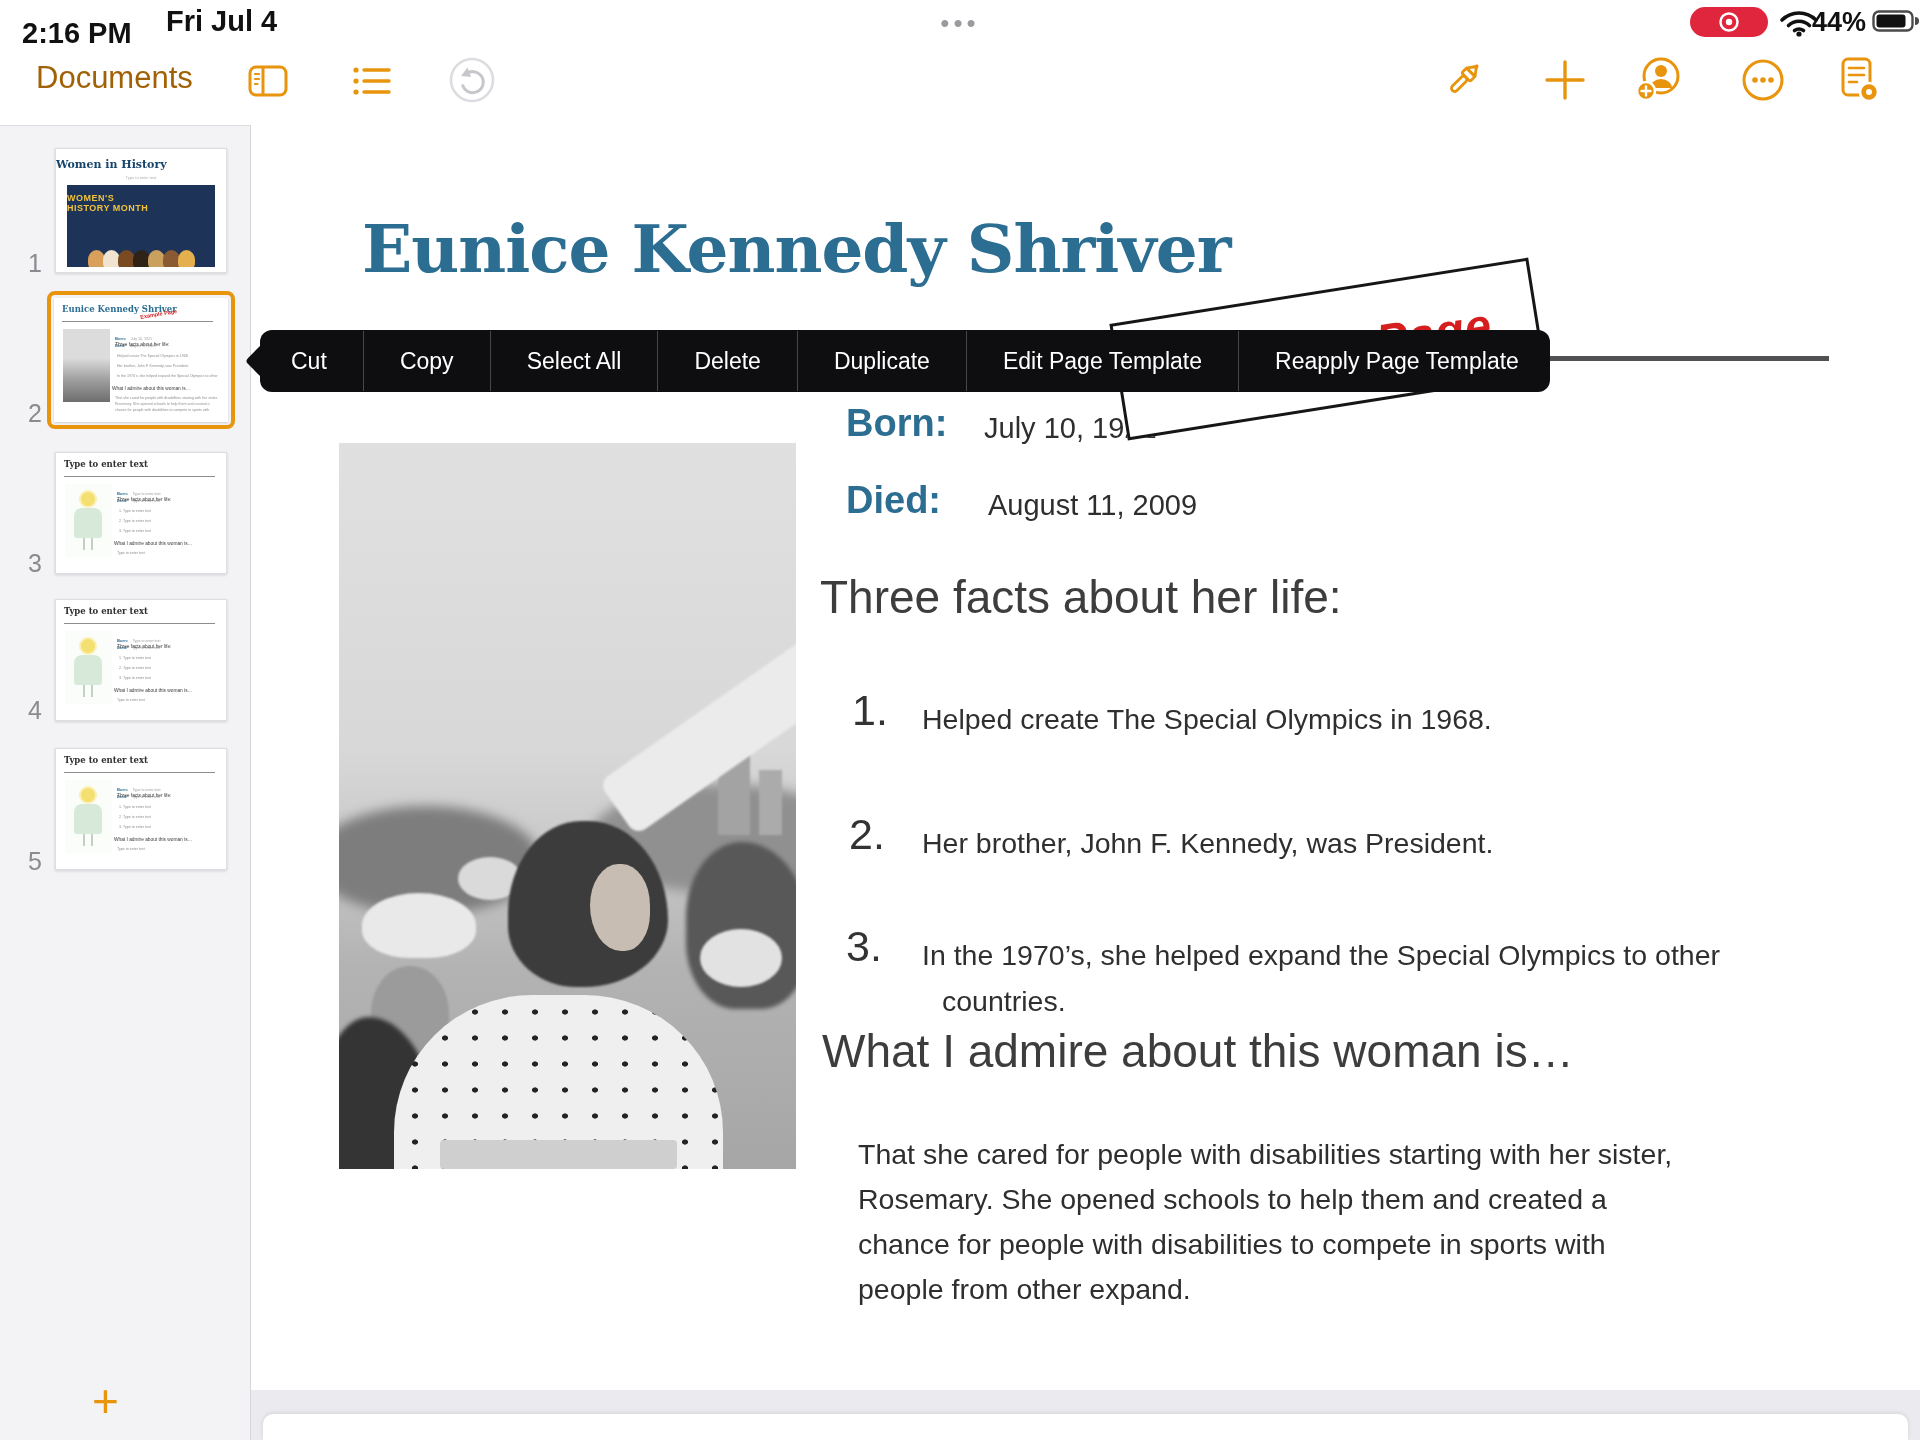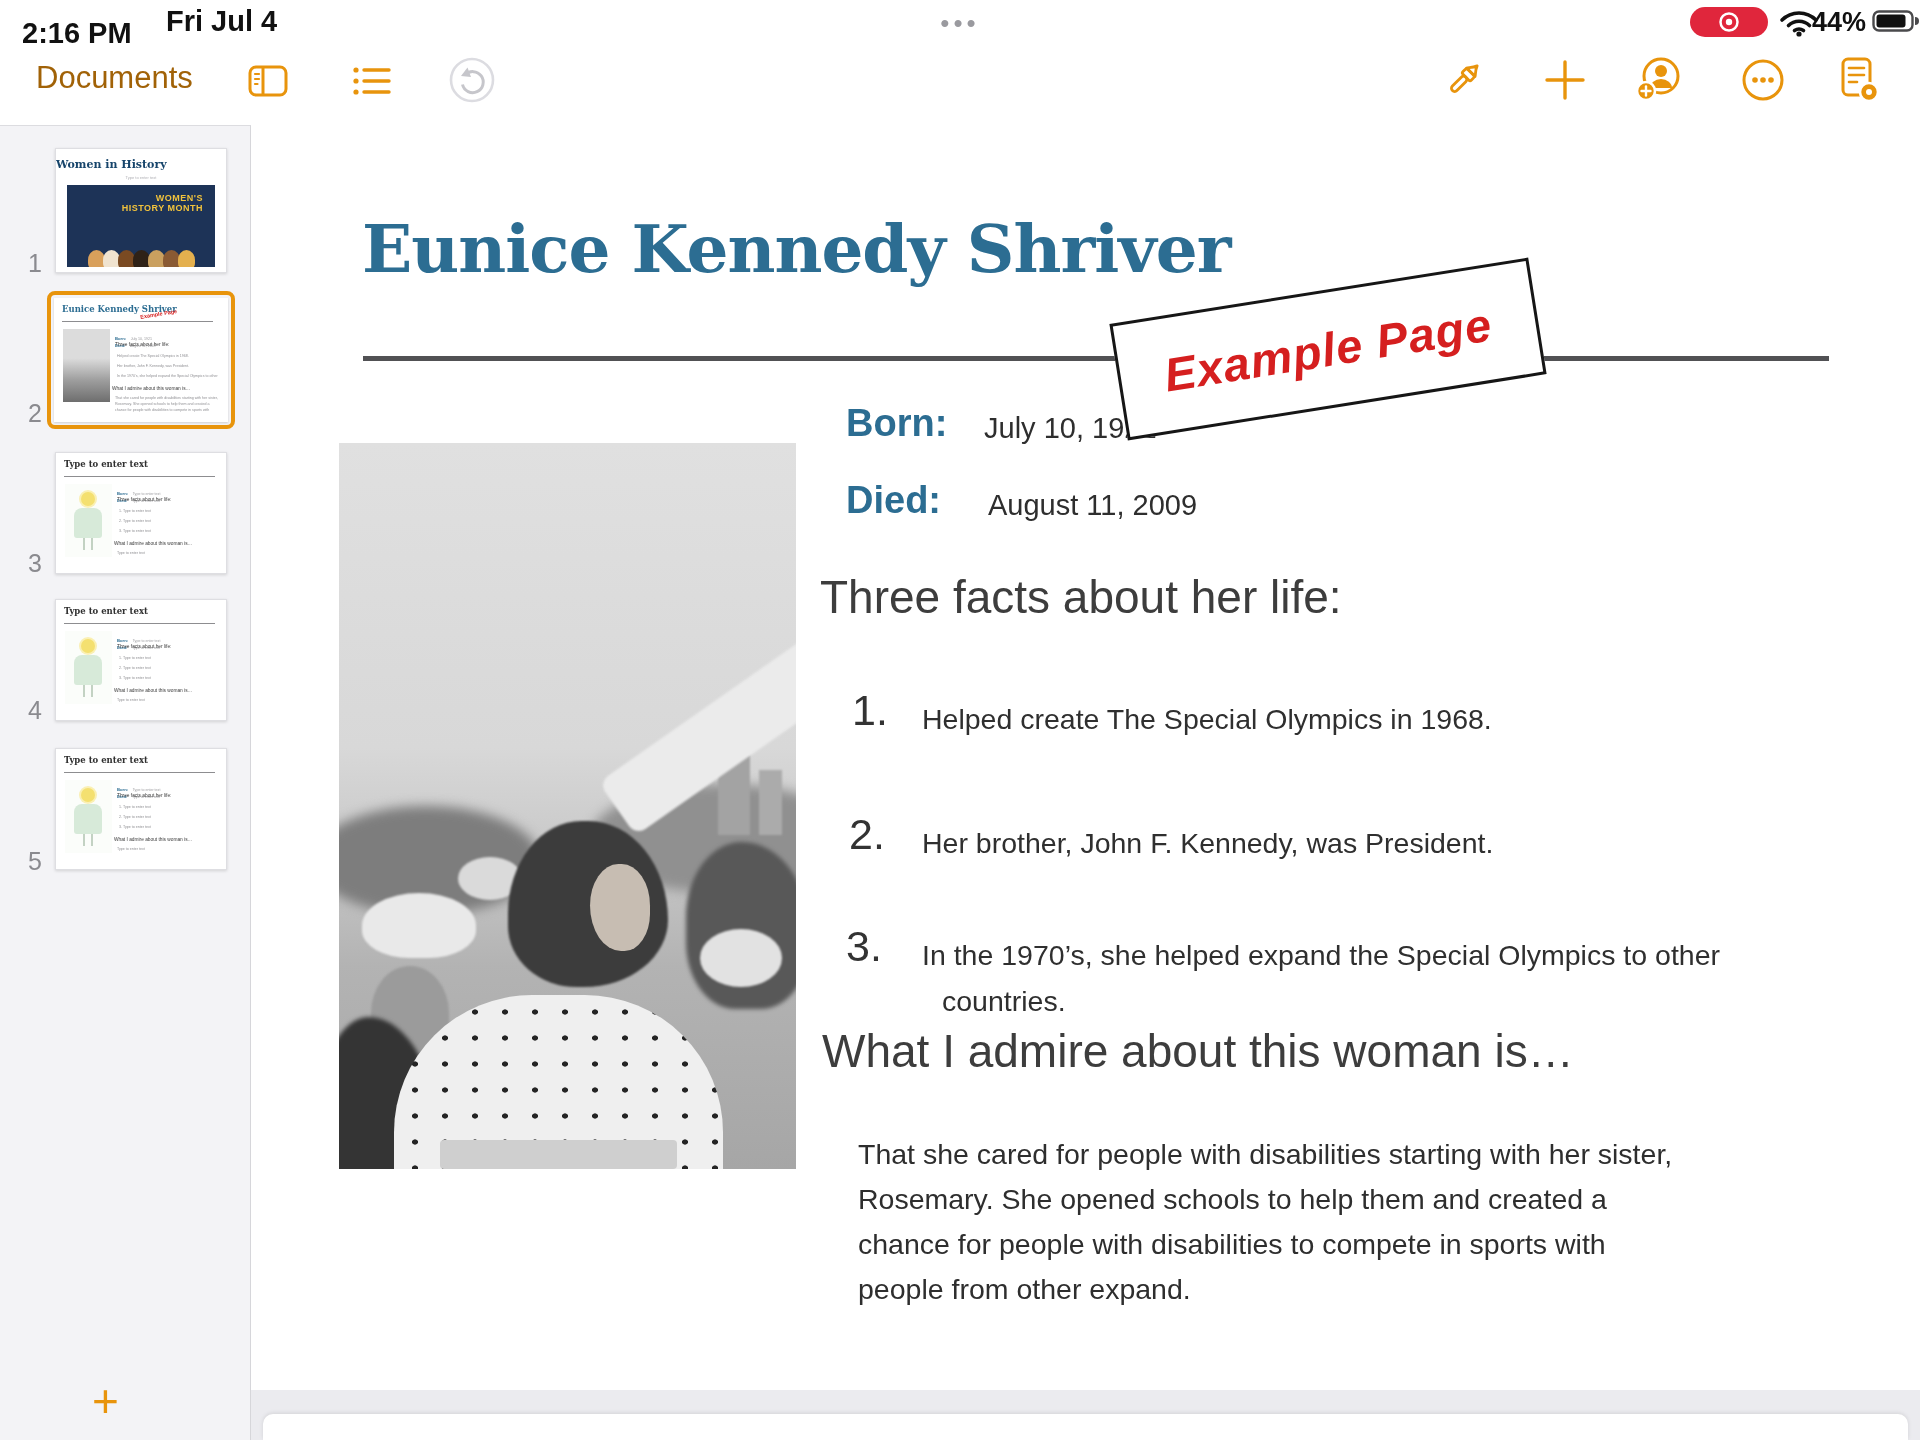--- a/index.html
+++ b/index.html
@@ -44,21 +44,21 @@
        border-radius:8px;padding:3px;cursor:pointer}
   .t2{position:relative;width:100%;height:100%;background:#fff;box-shadow:0 1px 2px rgba(0,0,0,.15);overflow:hidden}
   .t3{top:326px;height:122px}.t4{top:473px;height:122px}.t5{top:622px;height:122px}
   .add-page{left:92px;top:1248px;font-size:46px;color:#E8940C;font-weight:400;cursor:pointer}
 
   
   .c-title{left:0;right:0;top:9px;text-align:left;font-family:"DejaVu Serif",serif;
            font-weight:700;font-size:11px;color:#17456b}
   .c-hint{left:0;right:0;top:26px;text-align:center;font-size:4px;color:#b0b0b5}
   .c-poster{left:11px;right:11px;top:36px;bottom:5px;background:#1d3357;overflow:hidden}
-  .c-poster-t{left:0;right:12px;top:8px;text-align:right;font-weight:700;font-size:9px;
+  .c-poster-t{left:0;right:0;top:8px;text-align:left;font-weight:700;font-size:9px;
               line-height:1.15;color:#f2c33c;letter-spacing:.5px;white-space:pre-line}
   .c-faces{left:0;right:0;bottom:-3px;height:24px;display:flex;justify-content:center;align-items:flex-end}
   .c-face{width:17px;height:20px;border-radius:50% 50% 35% 35%;margin:0 -1px}
 
   
   .m{position:absolute;white-space:nowrap;overflow:hidden}
   .m-title2{left:8px;top:6px;font-family:"DejaVu Serif",serif;font-weight:700;font-size:8.5px;color:#2C6D92}
   .m-stamp{left:86px;top:13px;font-size:5.5px;font-weight:700;color:#D51F1F;transform:rotate(-9deg)}
   .m-hr{left:8px;width:151px;top:23px;height:1px;background:#8d8d90}
   .m-photo{left:9px;top:31px;width:47px;height:73px;
@@ -394,17 +394,32 @@
   <div class="abs fact-line fl3a">In the 1970’s, she helped expand the Special Olympics to other</div>
   <div class="abs fact-line fl3b">countries.</div>
 
   <div class="abs admire-heading">What I admire about this woman is…</div>
 
   <div class="abs para-line pl0">That she cared for people with disabilities starting with her sister,</div>
   <div class="abs para-line pl1">Rosemary.  She opened schools to help them and created a</div>
   <div class="abs para-line pl2">chance for people with disabilities to compete in sports with</div>
   <div class="abs para-line pl3">people from other expand.</div>
 
+  <div class="abs ctx-menu">
+    <div class="ctx-item">Cut</div>
+    <div class="ctx-sep"></div>
+    <div class="ctx-item">Copy</div>
+    <div class="ctx-sep"></div>
+    <div class="ctx-item">Select All</div>
+    <div class="ctx-sep"></div>
+    <div class="ctx-item">Delete</div>
+    <div class="ctx-sep"></div>
+    <div class="ctx-item">Duplicate</div>
+    <div class="ctx-sep"></div>
+    <div class="ctx-item">Edit Page Template</div>
+    <div class="ctx-sep"></div>
+    <div class="ctx-item">Reapply Page Template</div>
+  </div>
 
   <div class="abs page-gap"></div>
   <div class="abs next-page"></div>
 
 </div>
 
 </body></html>

